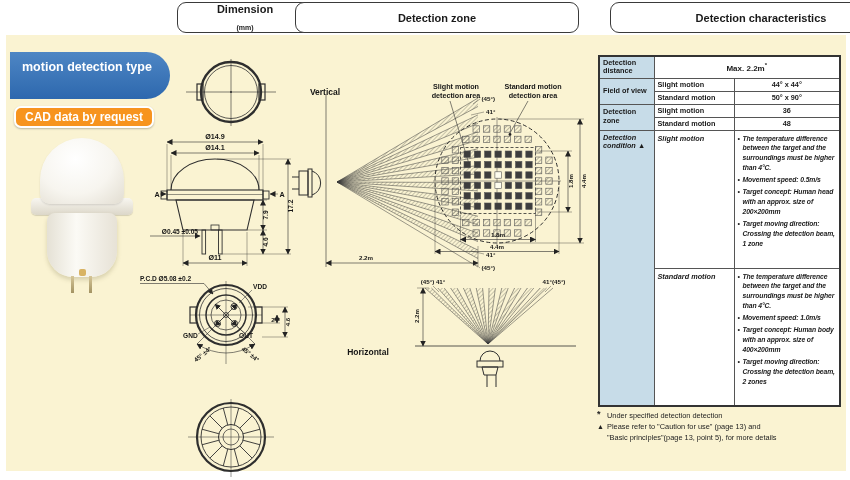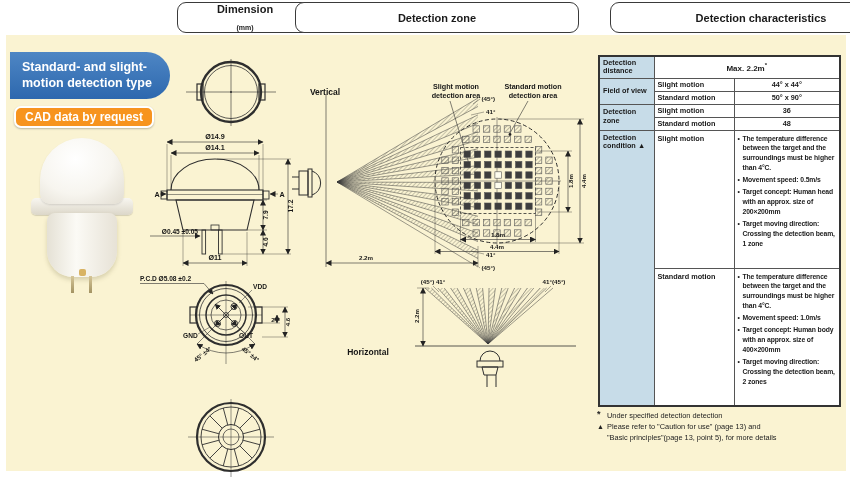--- a/index.html
+++ b/index.html
@@ -45,21 +45,21 @@
   .t65{font:700 6.6px "Liberation Sans",sans-serif;}
   .t7{font:700 7.2px "Liberation Sans",sans-serif;}
   .t8{font:700 8.5px "Liberation Sans",sans-serif;}
   
   .chars{position:absolute;left:598px;top:55px;border-collapse:collapse;table-layout:fixed;
       width:241px;background:#fff;border:2px solid #333;z-index:2;padding-left:48px;}
   .chars td{border:1px solid #555;font-size:7.3px;font-weight:bold;padding:1px 3px;
       vertical-align:middle;box-sizing:border-box;}
   .chars .lbl{background:#c7dce8;line-height:8.6px;}
   .chars .val{text-align:center;}
-  .chars .top{vertical-align:top;padding-top:3px;}
+  .chars .top{vertical-align:top;padding-top:3px;font-style:italic;}
   .cond-cell{padding:3px 2px 3px 3px !important;}
   .bullet{position:relative;padding-left:5px;font-size:6.8px;font-weight:bold;line-height:9.8px;
       letter-spacing:-0.1px;margin-top:2.5px;}
   .bullet:first-child{margin-top:0;}
   .bullet::before{content:"•";position:absolute;left:0;}
   
   .fnotes{position:absolute;left:597px;top:410px;width:250px;font-size:7.4px;line-height:11px;
       color:#222;z-index:2;}
   .fn{display:flex;}
   .fn .mk{width:10px;flex:none;font-weight:bold;}
@@ -77,21 +77,20 @@
     <div class="t-sub">(mm)</div>
   </div>
   <div class="tab" id="tab2">
     <div class="t-main">Detection zone</div>
   </div>
   <div class="tab" id="tab3">
     <div class="t-main">Detection characteristics</div>
   </div>
 
   <div class="badge-blue">
-    <div>Standard- and slight-</div>
     <div>motion detection type</div>
   </div>
   <div class="badge-orange">CAD data by request</div>
 
   <div class="photo">
     <div class="ph-flange"></div>
     <div class="ph-dome"></div>
     <div class="ph-body"></div>
     <div class="ph-dot"></div>
     <div class="ph-pin" style="left:45px;"></div>

